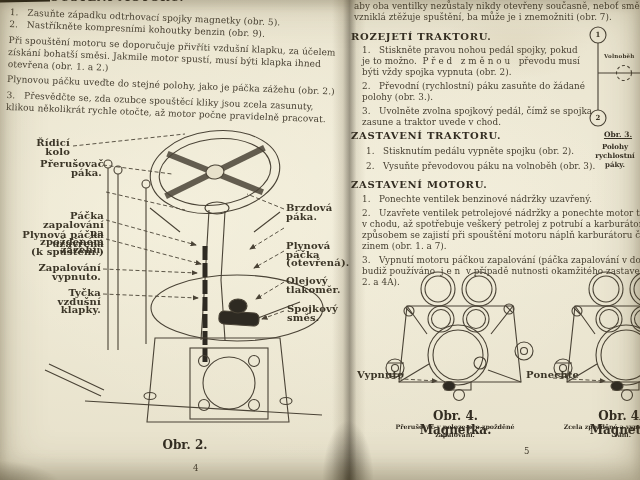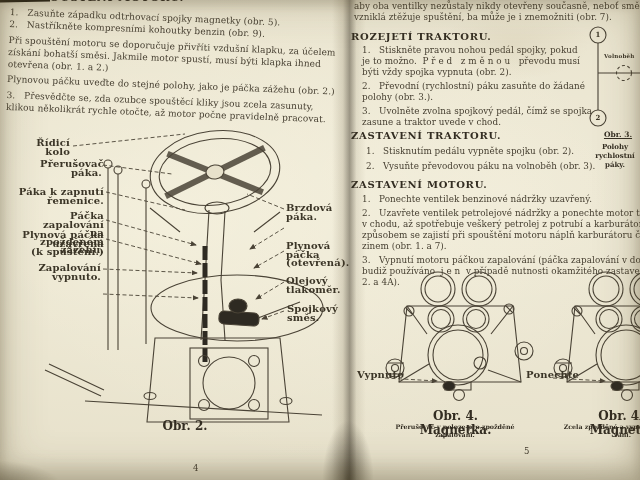--- a/index.html
+++ b/index.html
@@ -111,34 +111,34 @@
       <path d="M284 97 L247 82"></path>
       <path d="M284 116 L250 137" marker-end="url(#arrA)"></path>
       <path d="M284 139 L254 156" marker-end="url(#arrA)"></path>
       <path d="M284 170 L256 187" marker-end="url(#arrA)"></path>
       <path d="M284 199 L262 207" marker-end="url(#arrA)"></path>
     </g>
   </svg>
 
   <div class="abs lbl r" style="left:14px;top:139px;width:56px;">Řídicí kolo</div>
   <div class="abs lbl r" style="left:40px;top:160px;width:62px;">Přerušovač páka.</div>
-  <div class="abs lbl r" style="left:12px;top:188px;width:92px;">Páka k zapnutí řemenice.</div>
   <div class="abs lbl r" style="left:16px;top:231px;width:88px;">Plynová páčka uzavřená
 (k spuštění.)</div>
   <div class="abs lbl r" style="left:28px;top:212px;width:76px;">Páčka zapalování na
 zpožděném zážehu.</div>
   <div class="abs lbl r" style="left:32px;top:264px;width:69px;">Zapalování vypnuto.</div>
+  <div class="abs lbl r" style="left:24px;top:289px;width:77px;">Tyčka vzdušní klapky.</div>
 
   <div class="abs lbl" style="left:286px;top:204px;width:58px;">Brzdová páka.</div>
   <div class="abs lbl" style="left:286px;top:242px;width:58px;">Plynová páčka
 (otevřená).</div>
   <div class="abs lbl" style="left:286px;top:277px;width:62px;">Olejový tlakoměr.</div>
   <div class="abs lbl" style="left:287px;top:305px;width:58px;">Spojkový směs.</div>
 
-  <div class="abs cap" style="left:145px;top:419px;width:80px;">Obr. 2.</div>
+  <div class="abs cap" style="left:145px;top:438px;width:80px;">Obr. 2.</div>
   <div class="abs pagenum" style="left:193px;top:463px;">4</div>
 
   <div class="abs txt-r" style="left:354px;top:1px;width:300px;">
     <div class="line">aby oba ventilky nezůstaly nikdy otevřeny současně, neboť směs</div>
     <div class="line">vzniklá ztěžuje spuštění, ba může je i znemožniti (obr. 7).</div>
   </div>
 
   <div class="abs heading" style="left:351px;top:31px;">ROZEJETÍ TRAKTORU.</div>
   <div class="abs txt-r" style="left:362px;top:45px;width:290px;">
     <div class="line">1.   Stiskněte pravou nohou pedál spojky, pokud</div>

